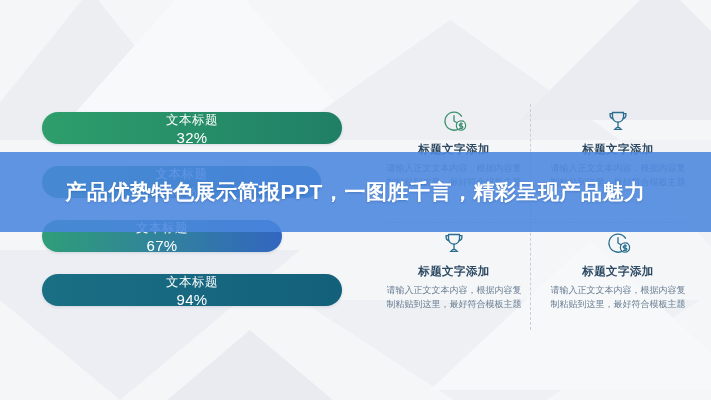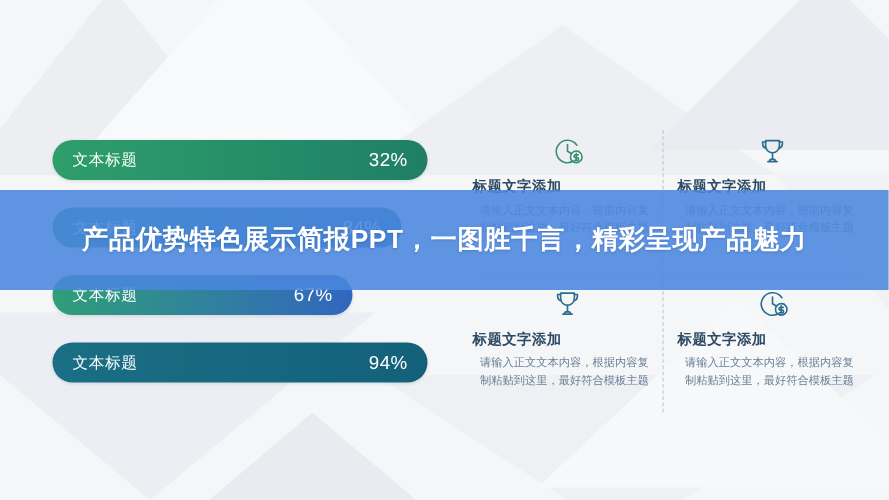--- a/index.html
+++ b/index.html
@@ -67,34 +67,35 @@
   .bar-row { height:32px; margin-bottom:22px; position:relative; }
   .bar {
     height:32px;
     border-radius:16px;
     display:flex;
     align-items:center;
     justify-content:space-between;
     padding:0 16px;
     color:#ffffff;
     box-shadow:0 1px 3px rgba(20,50,70,0.13);
+    flex-direction:column;
   }
   .bar-label { font-size:12.5px; letter-spacing:.5px; }
   .bar-value { font-size:15px; letter-spacing:.3px; }
 
   
   #features {
     position:absolute;
     left:378px; top:104px;
     width:316px; height:228px;
   }
   .feat {
     position:absolute;
     width:152px;
-    text-align:left;
+    text-align:center;
   }
   .f0 { left:0;    top:0; }
   .f1 { left:164px;top:0; }
   .f2 { left:0;    top:122px; }
   .f3 { left:164px;top:122px; }
 
   .feat-icon { height:34px; display:flex; align-items:center; justify-content:center; }
   .feat-title {
     font-size:11.5px;
     font-weight:bold;

